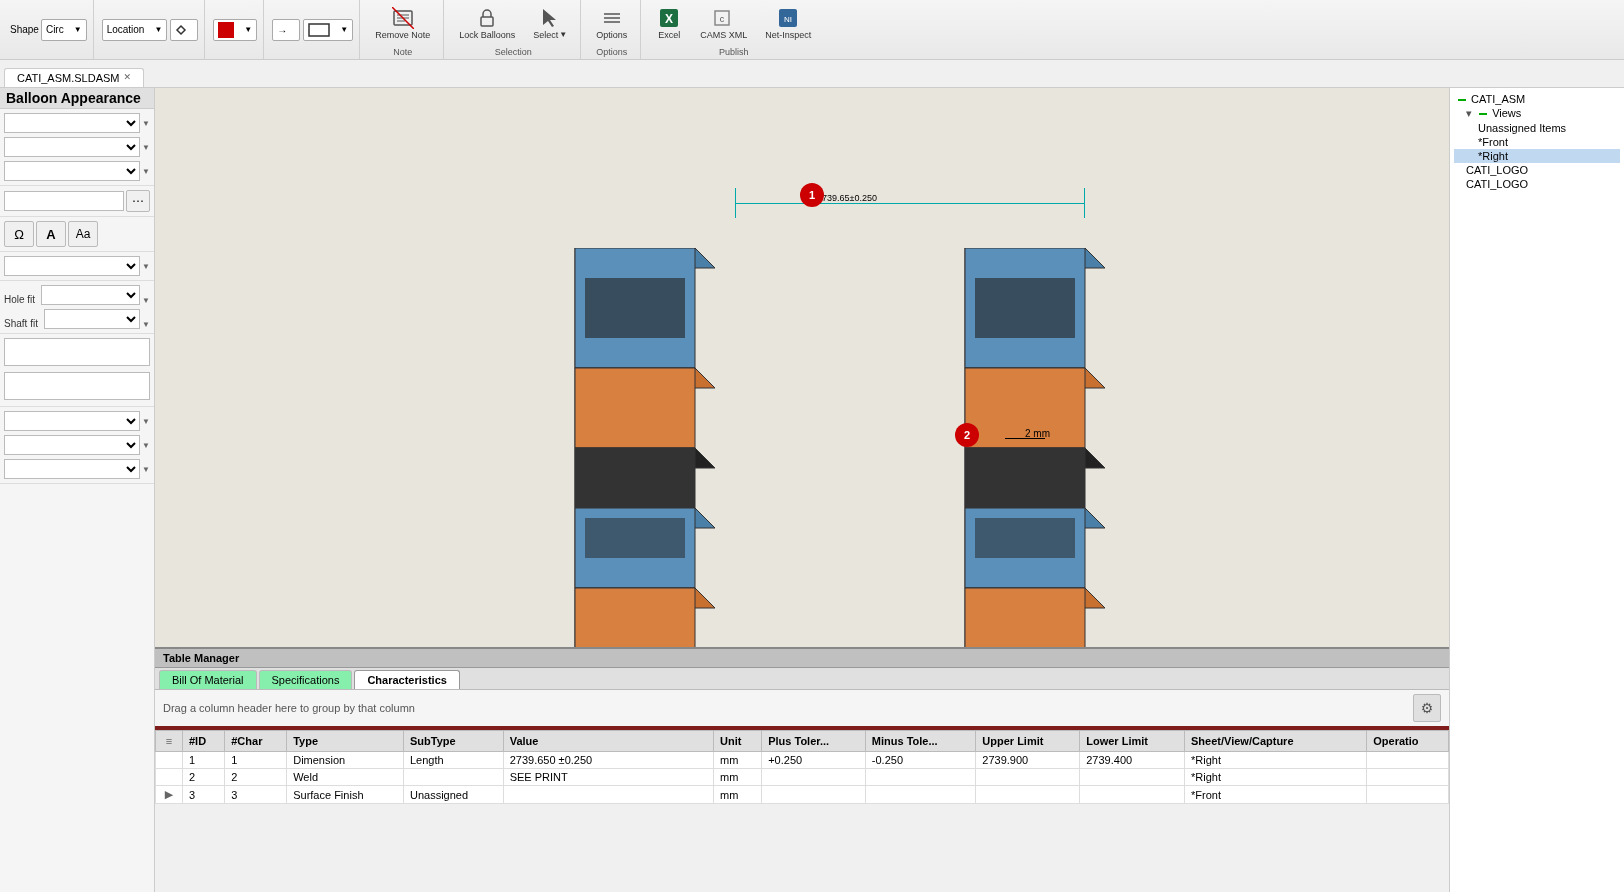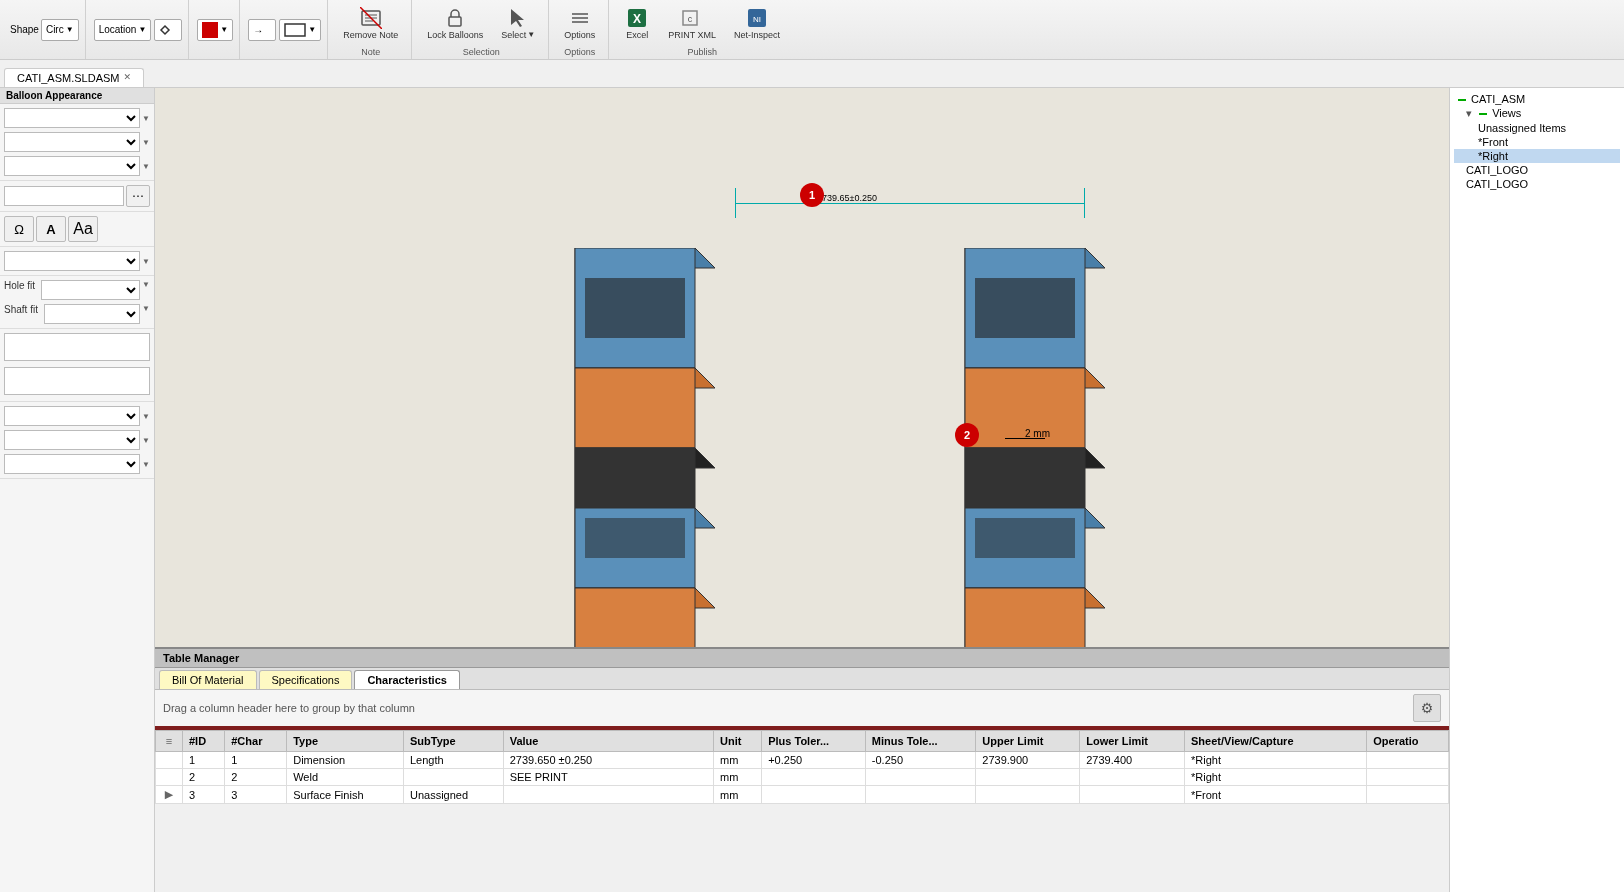--- a/index.html
+++ b/index.html
@@ -59,21 +59,21 @@
     .tb-select {
       display: flex;
       align-items: center;
       background: #fff;
       border: 1px solid #aaa;
       border-radius: 2px;
       padding: 1px 4px;
       cursor: pointer;
       font-size: 10px;
       height: 22px;
-      gap: 2px;
+      gap: 10px;
     }
     .shape-control {
       display: flex;
       align-items: center;
       gap: 2px;
       font-size: 10px;
     }
     .red-square {
       width: 16px;
       height: 16px;
@@ -167,29 +167,29 @@
       border: 1px solid #bbb;
       background: #f0f0f0;
       cursor: pointer;
       display: flex;
       align-items: center;
       justify-content: center;
       font-size: 13px;
       border-radius: 2px;
     }
     .balloon-appearance-title {
-      font-size: 10px;
+      font-size: 14px;
       font-weight: bold;
       background: #e0e0e0;
       padding: 2px 6px;
       border-bottom: 1px solid #ccc;
     }
     .hole-shaft-row {
       display: flex;
-      align-items: flex-start;
+      align-items: flex-end;
       padding: 2px 4px;
       gap: 2px;
     }
 
     
     .content-area {
       flex: 1;
       display: flex;
       flex-direction: column;
       overflow: hidden;
@@ -273,21 +273,21 @@
     }
     .table-tabs {
       display: flex;
       background: #e0e0e0;
       border-bottom: 1px solid #bbb;
       padding: 2px 4px 0 4px;
       gap: 2px;
     }
     .table-tab {
       padding: 3px 12px;
-      background: #fef9c3;
+      background: #86efac;
       border: 1px solid #bbb;
       border-bottom: none;
       border-radius: 3px 3px 0 0;
       cursor: pointer;
       font-size: 11px;
     }
     .table-tab.active {
       background: #fff;
       border-color: #999;
       font-weight: bold;
@@ -479,21 +479,21 @@
         </div>
         <span>Excel</span>
       </div>
       <div class="tb-btn">
         <div class="tb-icon">
           <svg width="22" height="22" viewBox="0 0 22 22">
             <rect x="2" y="4" width="14" height="14" fill="none" stroke="#888" stroke-width="1.5"></rect>
             <text x="9" y="15" font-size="9" fill="#555" text-anchor="middle">c</text>
           </svg>
         </div>
-        <span>PRINT XML</span>
+        <span>CAMS XML</span>
       </div>
       <div class="tb-btn">
         <div class="tb-icon">
           <svg width="22" height="22" viewBox="0 0 22 22">
             <rect x="2" y="2" width="18" height="18" rx="2" fill="#336699"></rect>
             <text x="11" y="15" font-size="8" fill="white" text-anchor="middle">NI</text>
           </svg>
         </div>
         <span>Net-Inspect</span>
       </div>
@@ -543,21 +543,21 @@
 
     <div class="sidebar-section">
       <div class="sidebar-row">
         <div class="sidebar-special-btn">
           <span>Ω</span>
         </div>
         <div class="sidebar-special-btn">
           <span style="font-weight:bold;">A</span>
         </div>
         <div class="sidebar-special-btn">
-          <span style="font-size:16px;">Aa</span>
+          <span style="font-size:12px;">Aa</span>
         </div>
       </div>
     </div>
 
     <div class="sidebar-section">
       <div class="sidebar-row">
         <select class="sidebar-select"></select>
         <span style="font-size:8px;color:#666;">▼</span>
       </div>
     </div>

